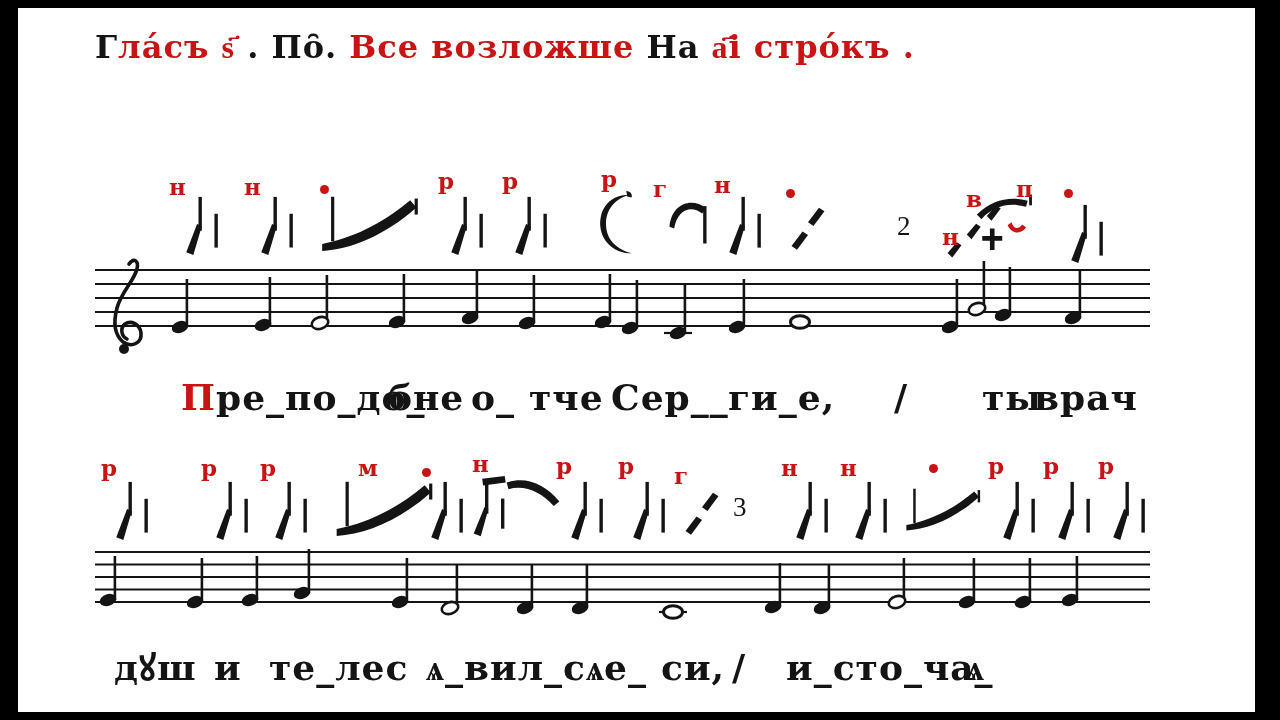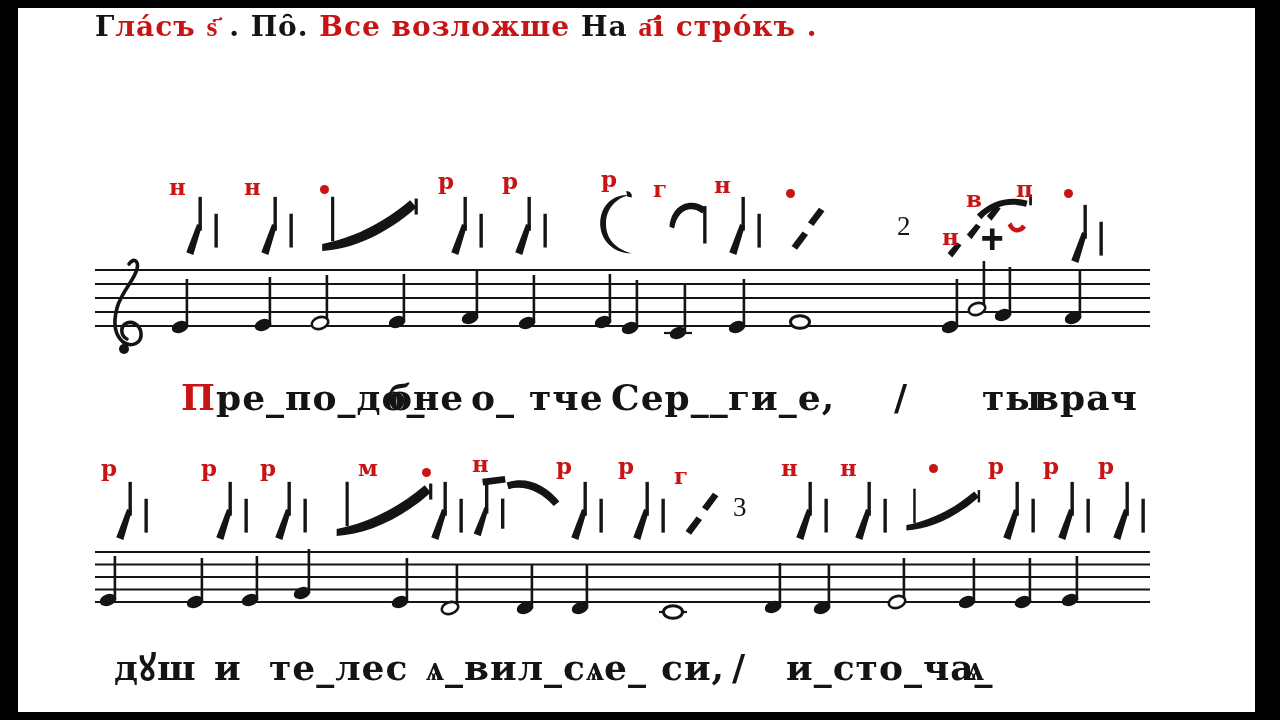--- a/index.html
+++ b/index.html
@@ -1,20 +1,20 @@
 <!DOCTYPE html>
 <html><head>
 <meta charset="utf-8">
 <style>
   html,body{margin:0;padding:0;background:#000;}
   #stage{position:relative;width:1280px;height:720px;background:#000;overflow:hidden;
          font-family:"DejaVu Serif",serif;}
   .page{position:absolute;left:18px;top:8px;width:1237px;height:704px;background:#fff;}
   .bar{position:absolute;background:#000;}
-  .header-line{position:absolute;left:95px;top:10px;font-weight:bold;font-size:28px;
+  .header-line{position:absolute;left:95px;top:28px;font-weight:bold;font-size:32px;
                letter-spacing:1px;white-space:nowrap;}
   .title-line{position:absolute;left:95px;top:96px;font-family:"Liberation Serif",serif;
               font-size:30px;color:#141414;white-space:nowrap;}
   .neume-row{position:absolute;left:0;width:1280px;height:100px;}
   .neume{position:absolute;top:0;}
   .neume svg{position:absolute;left:0;overflow:visible;}
   .red-letter{position:absolute;color:#c81414;font-family:"DejaVu Serif",serif;
               font-weight:bold;font-size:23px;line-height:1;}
   .red-dot{position:absolute;width:9px;height:9px;border-radius:50%;background:#c81414;}
   .num{position:absolute;font-family:"Liberation Serif",serif;font-size:27px;color:#141414;line-height:1;}

